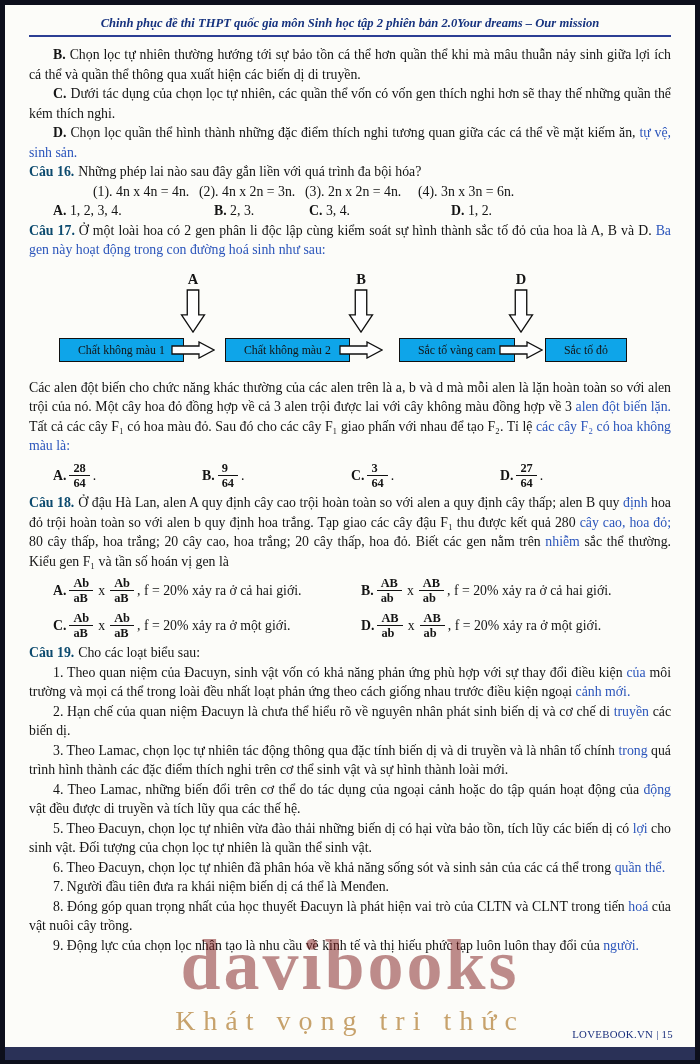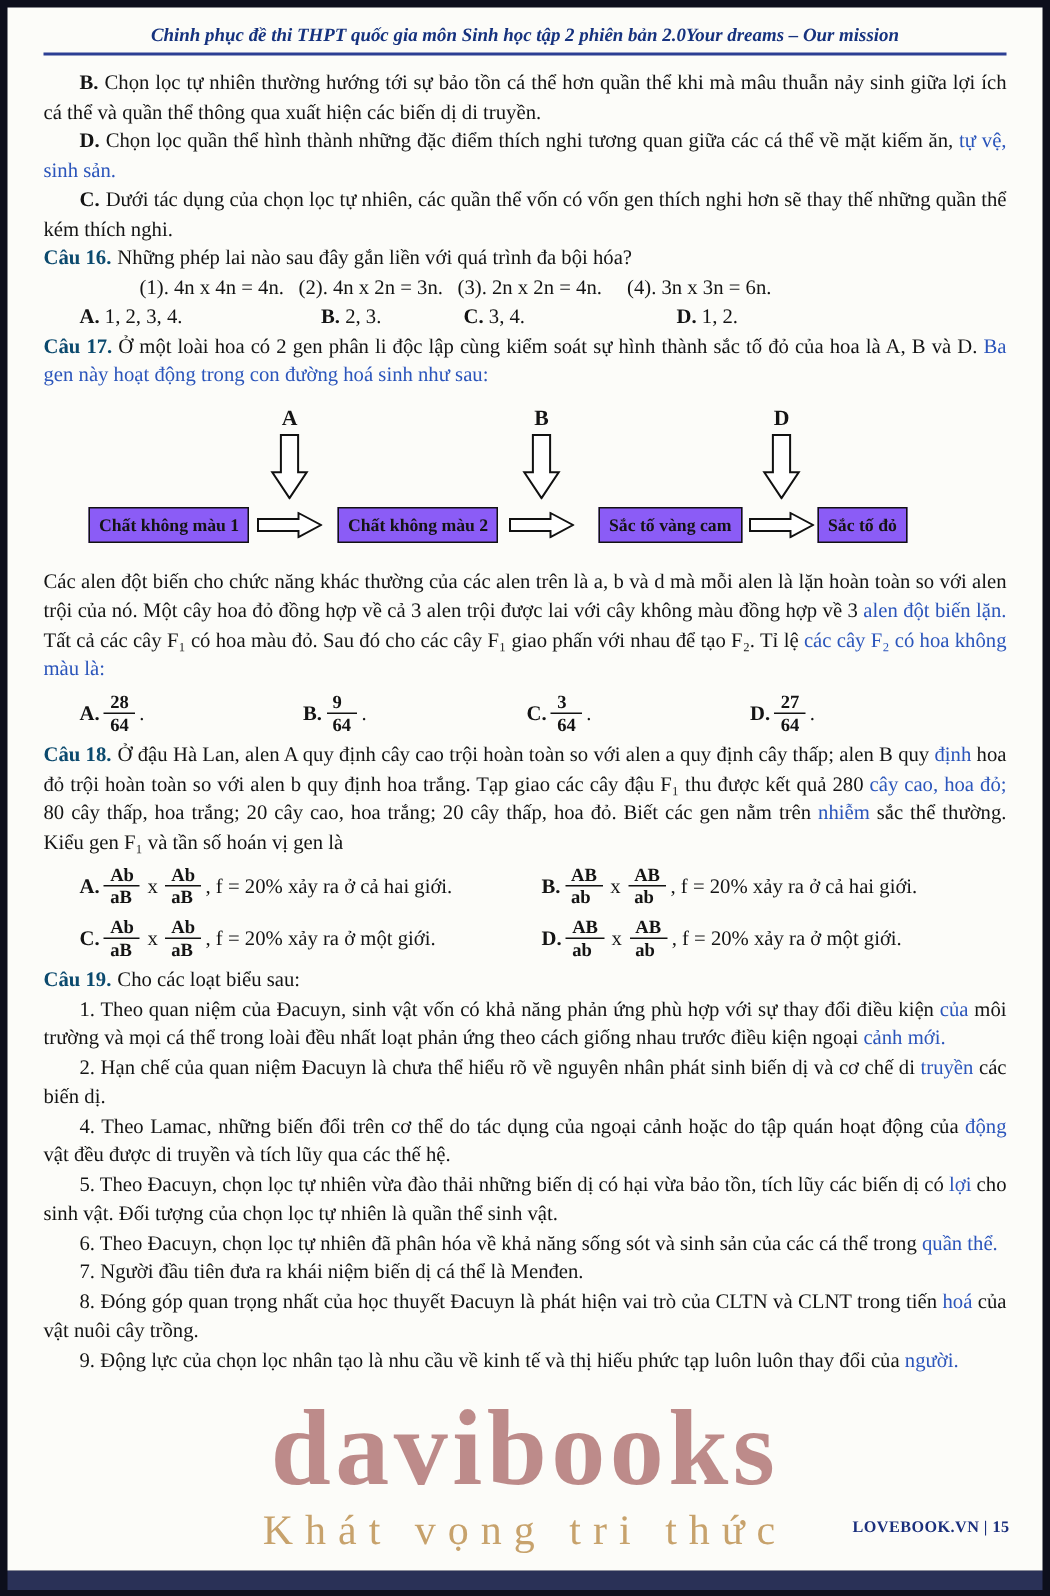--- a/index.html
+++ b/index.html
@@ -32,48 +32,48 @@
   .frac .den { display:block; padding:0 4px; }
   .q18opts { display:grid; grid-template-columns:308px 1fr; row-gap:5px;
              padding-left:24px; margin:5px 0 3px; align-items:center; }
   .q18opts .opt { display:flex; align-items:center; white-space:nowrap; }
   .times { margin:0 2px; }
   .diagram { position:relative; height:102px; margin:10px 0 6px; }
   .enz { position:absolute; top:0; transform:translateX(-50%); font-weight:bold; font-size:14.5px; }
   .enz1 { left:164px; } .enz2 { left:332px; } .enz3 { left:492px; }
   .darr { position:absolute; top:19px; width:26px; height:44px; }
   .darr1 { left:151px; } .darr2 { left:319px; } .darr3 { left:479px; }
-  .dbox { position:absolute; top:68px; border:1.3px solid #111; background:#8b5cf6;
-          font-weight:bold; font-size:11.8px; line-height:1.1; padding:5px 6px;
+  .dbox { position:absolute; top:68px; border:1.3px solid #111; background:#0ea5e9;
+          font-weight:normal; font-size:11.8px; line-height:1.1; padding:5px 18px;
           white-space:nowrap; text-align:center; }
   .box1 { left:30px; } .box2 { left:196px; } .box3 { left:370px; } .box4 { left:516px; }
   .rarr { position:absolute; top:71px; width:44px; height:18px; }
   .rarr1 { left:142px; } .rarr2 { left:310px; } .rarr3 { left:470px; }
   .wm { position:absolute; left:0; right:0; bottom:12px; text-align:center; pointer-events:none; }
   .wm1 { font-size:72px; font-weight:bold; color:#7f1d1d; opacity:.5; letter-spacing:3px; line-height:1; }
   .wm2 { font-size:28px; color:#a16207; opacity:.58; letter-spacing:8px; margin-top:6px; line-height:1; }
-  .page-num { position:absolute; right:22px; bottom:19px; font-weight:bold;
+  .page-num { position:absolute; right:22px; bottom:3px; font-weight:normal;
               font-size:10.8px; color:#1a2f7c; letter-spacing:.3px; }
 </style>
 </head>
 <body>
 
 <div class="photo">
   <div class="book-edge"></div>
   <div class="page">
 
     <header class="hdr">
       <span>Chinh phục đề thi THPT quốc gia môn Sinh học tập 2 phiên bản 2.0</span>
       <span>Your dreams – Our mission</span>
     </header>
     <div class="hdr-rule"></div>
 
     <p class="para indent"><b class="b-label">B.</b><span><span>Chọn lọc tự nhiên thường hướng tới sự bảo tồn cá thể hơn quần thể khi mà mâu thuẫn nảy sinh giữa lợi ích cá thể và quần thể thông qua xuất hiện các biến dị di truyền.</span></span></p>
+    <p class="para indent"><b class="b-label">C.</b><span><span>Dưới tác dụng của chọn lọc tự nhiên, các quần thể vốn có vốn gen thích nghi hơn sẽ thay thế những quần thể kém thích nghi.</span></span></p>
     <p class="para indent"><b class="b-label">D.</b><span><span>Chọn lọc quần thể hình thành những đặc điểm thích nghi tương quan giữa các cá thể về mặt kiếm ăn, </span><span class="seg-blue">tự vệ, sinh sản.</span></span></p>
-    <p class="para indent"><b class="b-label">C.</b><span><span>Dưới tác dụng của chọn lọc tự nhiên, các quần thể vốn có vốn gen thích nghi hơn sẽ thay thế những quần thể kém thích nghi.</span></span></p>
 
     <p class="para"><b class="q-label">Câu 16.</b><span><span>Những phép lai nào sau đây gắn liền với quá trình đa bội hóa?</span></span></p>
     <div class="row crosses">
       <span class="c1">(1). 4n x 4n = 4n.</span>
       <span class="c2">(2). 4n x 2n = 3n.</span>
       <span class="c3">(3). 2n x 2n = 4n.</span>
       <span class="c4">(4). 3n x 3n = 6n.</span>
     </div>
     <div class="row q16opts">
       <span class="o1"><b>A.</b> <span>1, 2, 3, 4.</span></span>
@@ -202,20 +202,21 @@
             <span class="num">AB</span>
             <span class="den">ab</span>
           </span>
           <span>, f = 20% xảy ra ở một giới.</span>
         </span>
     </div>
 
     <p class="para"><b class="q-label">Câu 19.</b><span><span>Cho các loạt biểu sau:</span></span></p>
     <p class="para indent"><span><span>1. Theo quan niệm của Đacuyn, sinh vật vốn có khả năng phản ứng phù hợp với sự thay đổi điều kiện </span><span class="seg-blue">của</span><span> môi trường và mọi cá thể trong loài đều nhất loạt phản ứng theo cách giống nhau trước điều kiện ngoại </span><span class="seg-blue">cảnh mới.</span></span></p>
     <p class="para indent"><span><span>2. Hạn chế của quan niệm Đacuyn là chưa thể hiểu rõ về nguyên nhân phát sinh biến dị và cơ chế di </span><span class="seg-blue">truyền</span><span> các biến dị.</span></span></p>
+    <p class="para indent"><span><span>3. Theo Lamac, chọn lọc tự nhiên tác động thông qua đặc tính biến dị và di truyền và là nhân tố chính </span><span class="seg-blue">trong</span><span> quá trình hình thành các đặc điểm thích nghi trên cơ thể sinh vật và sự hình thành loài mới.</span></span></p>
     <p class="para indent"><span><span>4. Theo Lamac, những biến đổi trên cơ thể do tác dụng của ngoại cảnh hoặc do tập quán hoạt động của </span><span class="seg-blue">động</span><span> vật đều được di truyền và tích lũy qua các thế hệ.</span></span></p>
     <p class="para indent"><span><span>5. Theo Đacuyn, chọn lọc tự nhiên vừa đào thải những biến dị có hại vừa bảo tồn, tích lũy các biến dị có </span><span class="seg-blue">lợi</span><span> cho sinh vật. Đối tượng của chọn lọc tự nhiên là quần thể sinh vật.</span></span></p>
     <p class="para indent"><span><span>6. Theo Đacuyn, chọn lọc tự nhiên đã phân hóa về khả năng sống sót và sinh sản của các cá thể trong </span><span class="seg-blue">quần thể.</span></span></p>
     <p class="para indent"><span><span>7. Người đầu tiên đưa ra khái niệm biến dị cá thể là Menđen.</span></span></p>
     <p class="para indent"><span><span>8. Đóng góp quan trọng nhất của học thuyết Đacuyn là phát hiện vai trò của CLTN và CLNT trong tiến </span><span class="seg-blue">hoá</span><span> của vật nuôi cây trồng.</span></span></p>
     <p class="para indent"><span><span>9. Động lực của chọn lọc nhân tạo là nhu cầu về kinh tế và thị hiếu phức tạp luôn luôn thay đổi của </span><span class="seg-blue">người.</span></span></p>
 
     <div class="wm">
       <div class="wm1">davibooks</div>
       <div class="wm2">Khát vọng tri thức</div>

